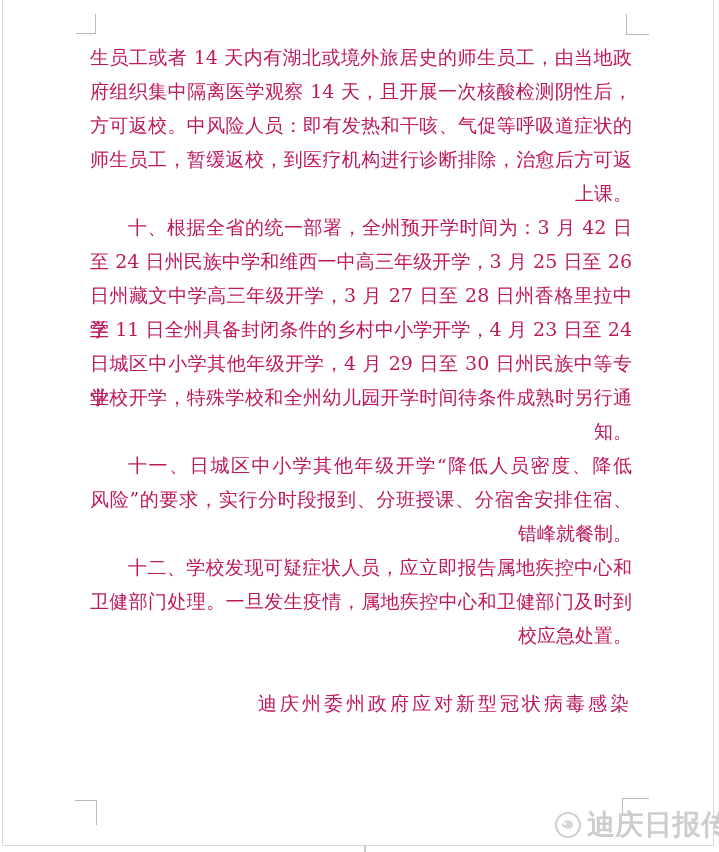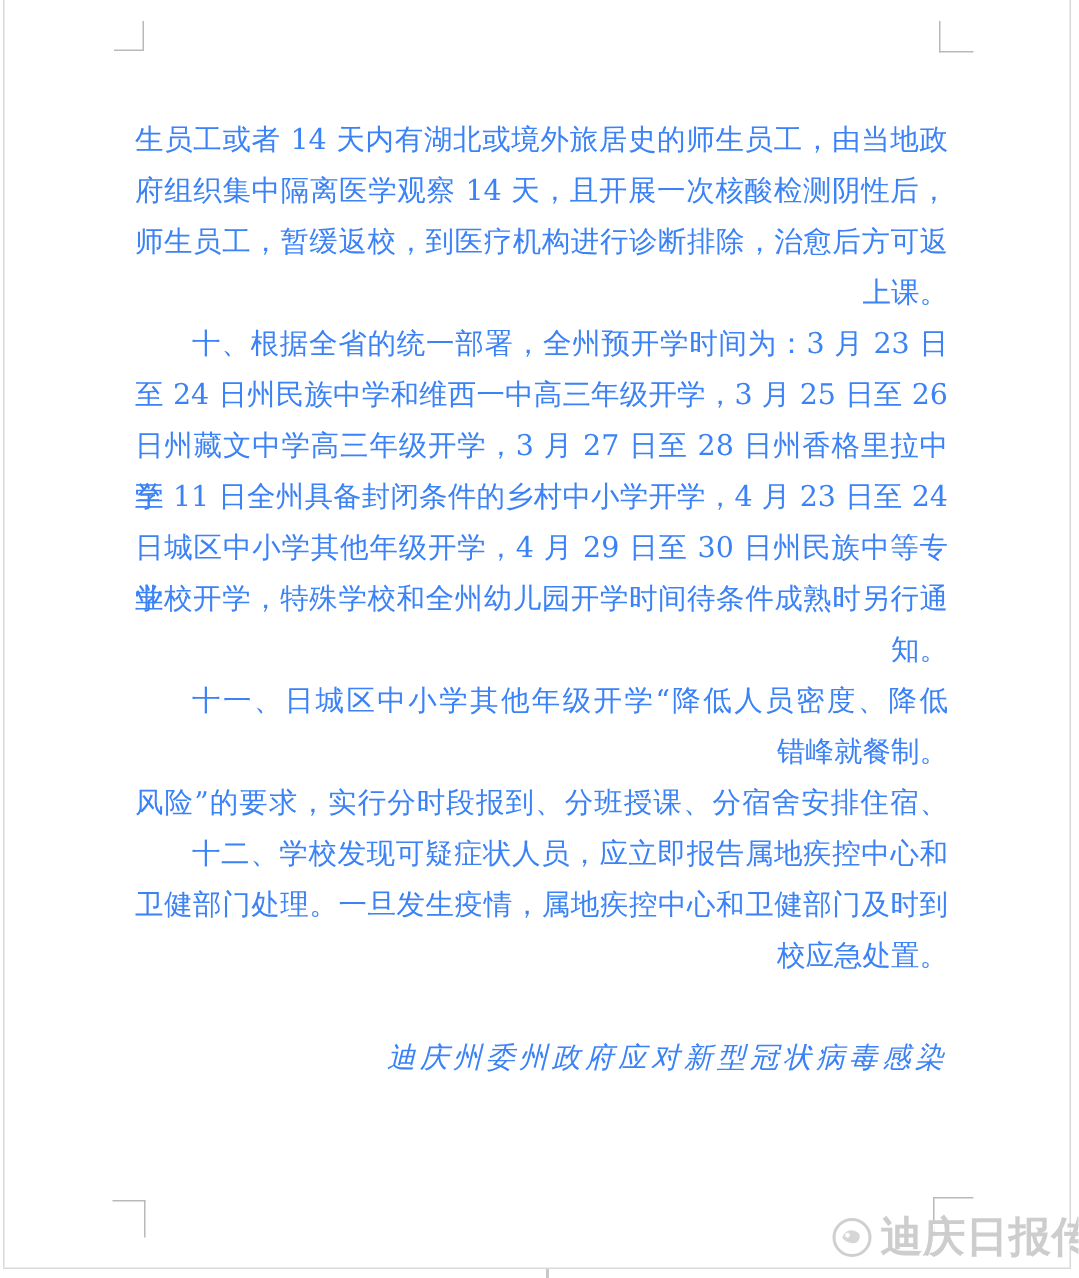--- a/index.html
+++ b/index.html
@@ -34,35 +34,34 @@
              border-right: 1px solid #b9b9b9; border-top: 1px solid #b9b9b9; }
   #crop-br { left: 622px; top: 798px; width: 26px; height: 24px;
              border-left: 1px solid #b9b9b9;  border-top: 1px solid #b9b9b9; }
 
   
   #text-block {
     position: absolute;
     left: 90px;
     top: 40px;
     width: 542px;
-    color: #3b82f6;
-    margin-top: 36px;
+    color: #be185d;
   }
   .line {
     height: 34px;
     line-height: 34px;
     font-size: 19px;
     white-space: normal;
     overflow: visible;
   }
   .line.justify { text-align: justify; text-align-last: justify; text-justify: inter-character; }
   .line.indent  { text-indent: 38px; }
   .line.left    { text-align: right; }
   .line.blank   { }
-  .line.signature { text-align: right; letter-spacing: 3px; font-style: italic; }
+  .line.signature { text-align: right; letter-spacing: 3px; }
 
   
   #watermark {
     position: absolute;
     left: 554px;
     top: 806px;
     display: flex;
     align-items: center;
     gap: 5px;
     color: #cdcdcd;
@@ -88,32 +87,33 @@
   <div class="page-edge" id="page-gap-tick"></div>
 
   <div class="crop-mark" id="crop-tl"></div>
   <div class="crop-mark" id="crop-tr"></div>
   <div class="crop-mark" id="crop-bl"></div>
   <div class="crop-mark" id="crop-br"></div>
 
   <div id="text-block">
       <div class="line justify">生员工或者 14 天内有湖北或境外旅居史的师生员工，由当地政</div>
       <div class="line justify">府组织集中隔离医学观察 14 天，且开展一次核酸检测阴性后，</div>
+      <div class="line justify">方可返校。中风险人员：即有发热和干咳、气促等呼吸道症状的</div>
       <div class="line justify">师生员工，暂缓返校，到医疗机构进行诊断排除，治愈后方可返</div>
       <div class="line left">上课。</div>
-      <div class="line justify indent">十、根据全省的统一部署，全州预开学时间为：3 月 23 日</div>
+      <div class="line justify indent">十、根据全省的统一部署，全州预开学时间为：3 月 42 日</div>
       <div class="line justify">至 24 日州民族中学和维西一中高三年级开学，3 月 25 日至 26</div>
       <div class="line justify">日州藏文中学高三年级开学，3 月 27 日至 28 日州香格里拉中学</div>
       <div class="line justify">至 11 日全州具备封闭条件的乡村中小学开学，4 月 23 日至 24</div>
       <div class="line justify">日城区中小学其他年级开学，4 月 29 日至 30 日州民族中等专业</div>
       <div class="line justify">学校开学，特殊学校和全州幼儿园开学时间待条件成熟时另行通</div>
       <div class="line left">知。</div>
       <div class="line justify indent">十一、日城区中小学其他年级开学“降低人员密度、降低</div>
+      <div class="line justify">风险”的要求，实行分时段报到、分班授课、分宿舍安排住宿、</div>
       <div class="line left">错峰就餐制。</div>
-      <div class="line justify">风险”的要求，实行分时段报到、分班授课、分宿舍安排住宿、</div>
       <div class="line justify indent">十二、学校发现可疑症状人员，应立即报告属地疾控中心和</div>
       <div class="line justify">卫健部门处理。一旦发生疫情，属地疾控中心和卫健部门及时到</div>
       <div class="line left">校应急处置。</div>
       <div class="line blank"></div>
       <div class="line signature">迪庆州委州政府应对新型冠状病毒感染</div>
     </div>
 
   <div id="watermark">
     <span>
       <svg width="28" height="28" viewBox="0 0 28 28">

